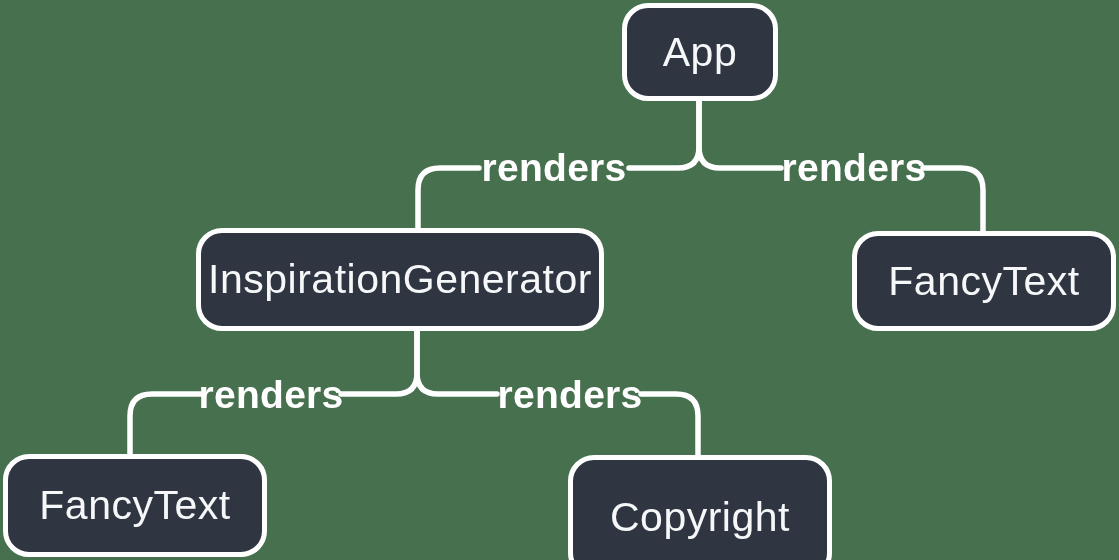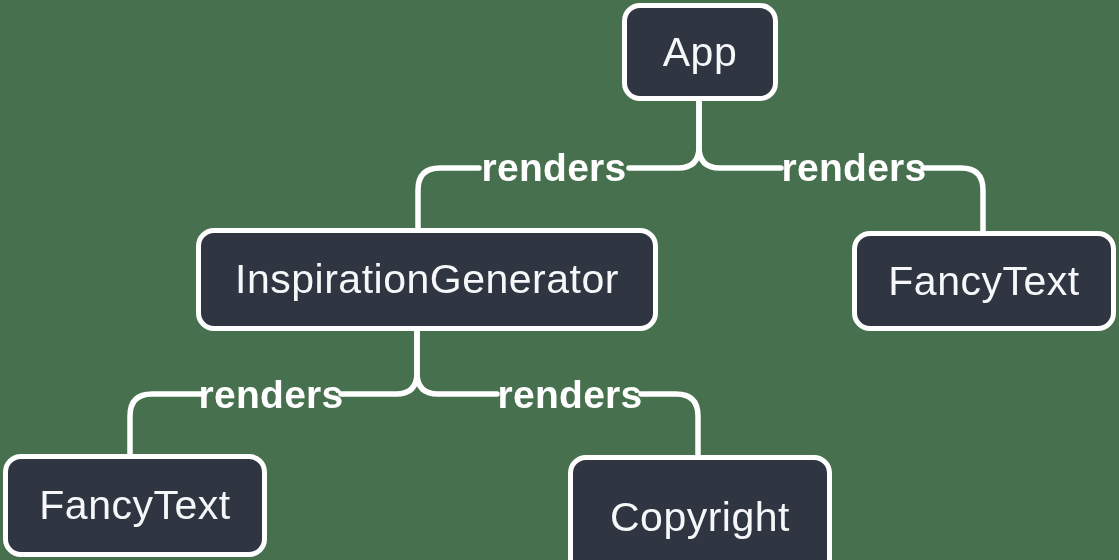--- a/index.html
+++ b/index.html
@@ -27,32 +27,32 @@
     stroke: var(--edge_line, #FFFFFF);
     stroke-width: 5.5;
     stroke-linecap: round;
     stroke-linejoin: round;
   }
   .node {
     position: absolute;
     box-sizing: border-box;
     background: var(--node_fill, #2F3642);
     border: 5px solid var(--node_border, #FFFFFF);
-    border-radius: 18px;
+    border-radius: 26px;
     display: flex;
     align-items: center;
     justify-content: center;
     color: var(--node_text, #F6F7F9);
     font-size: 41px;
     font-weight: 500;
     letter-spacing: 0.5px;
     white-space: nowrap;
   }
   .node-app          { left: 622px; top: 3px;   width: 156px; height: 98px;  }
-  .node-inspiration  { left: 196px; top: 228px; width: 462px; height: 103px; }
+  .node-inspiration  { left: 196px; top: 228px; width: 408px; height: 103px; }
   .node-fancy-right  { left: 852px; top: 231px; width: 264px; height: 100px; }
   .node-fancy-left   { left: 3px;   top: 454px; width: 264px; height: 103px; }
   .node-copyright    { left: 568px; top: 455px; width: 264px; height: 124px; }
   .edge-label {
     position: absolute;
     transform: translate(-50%, -50%);
     color: var(--edge_label_text, #FFFFFF);
     font-size: 39px;
     font-weight: 600;
     letter-spacing: 0.3px;

